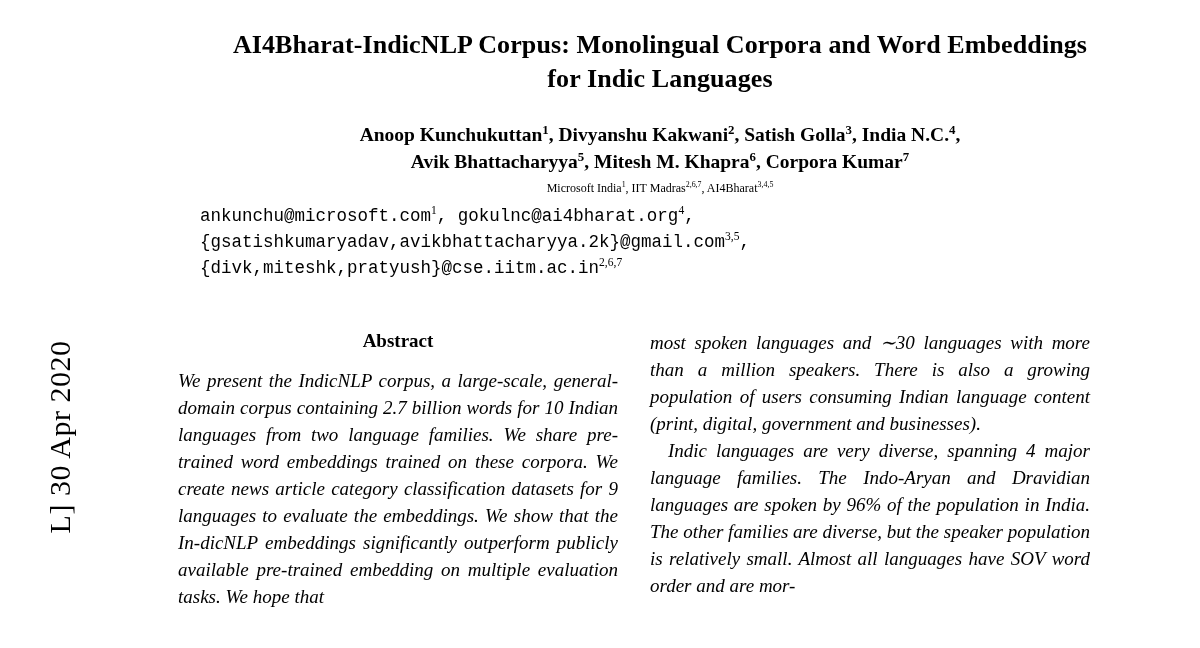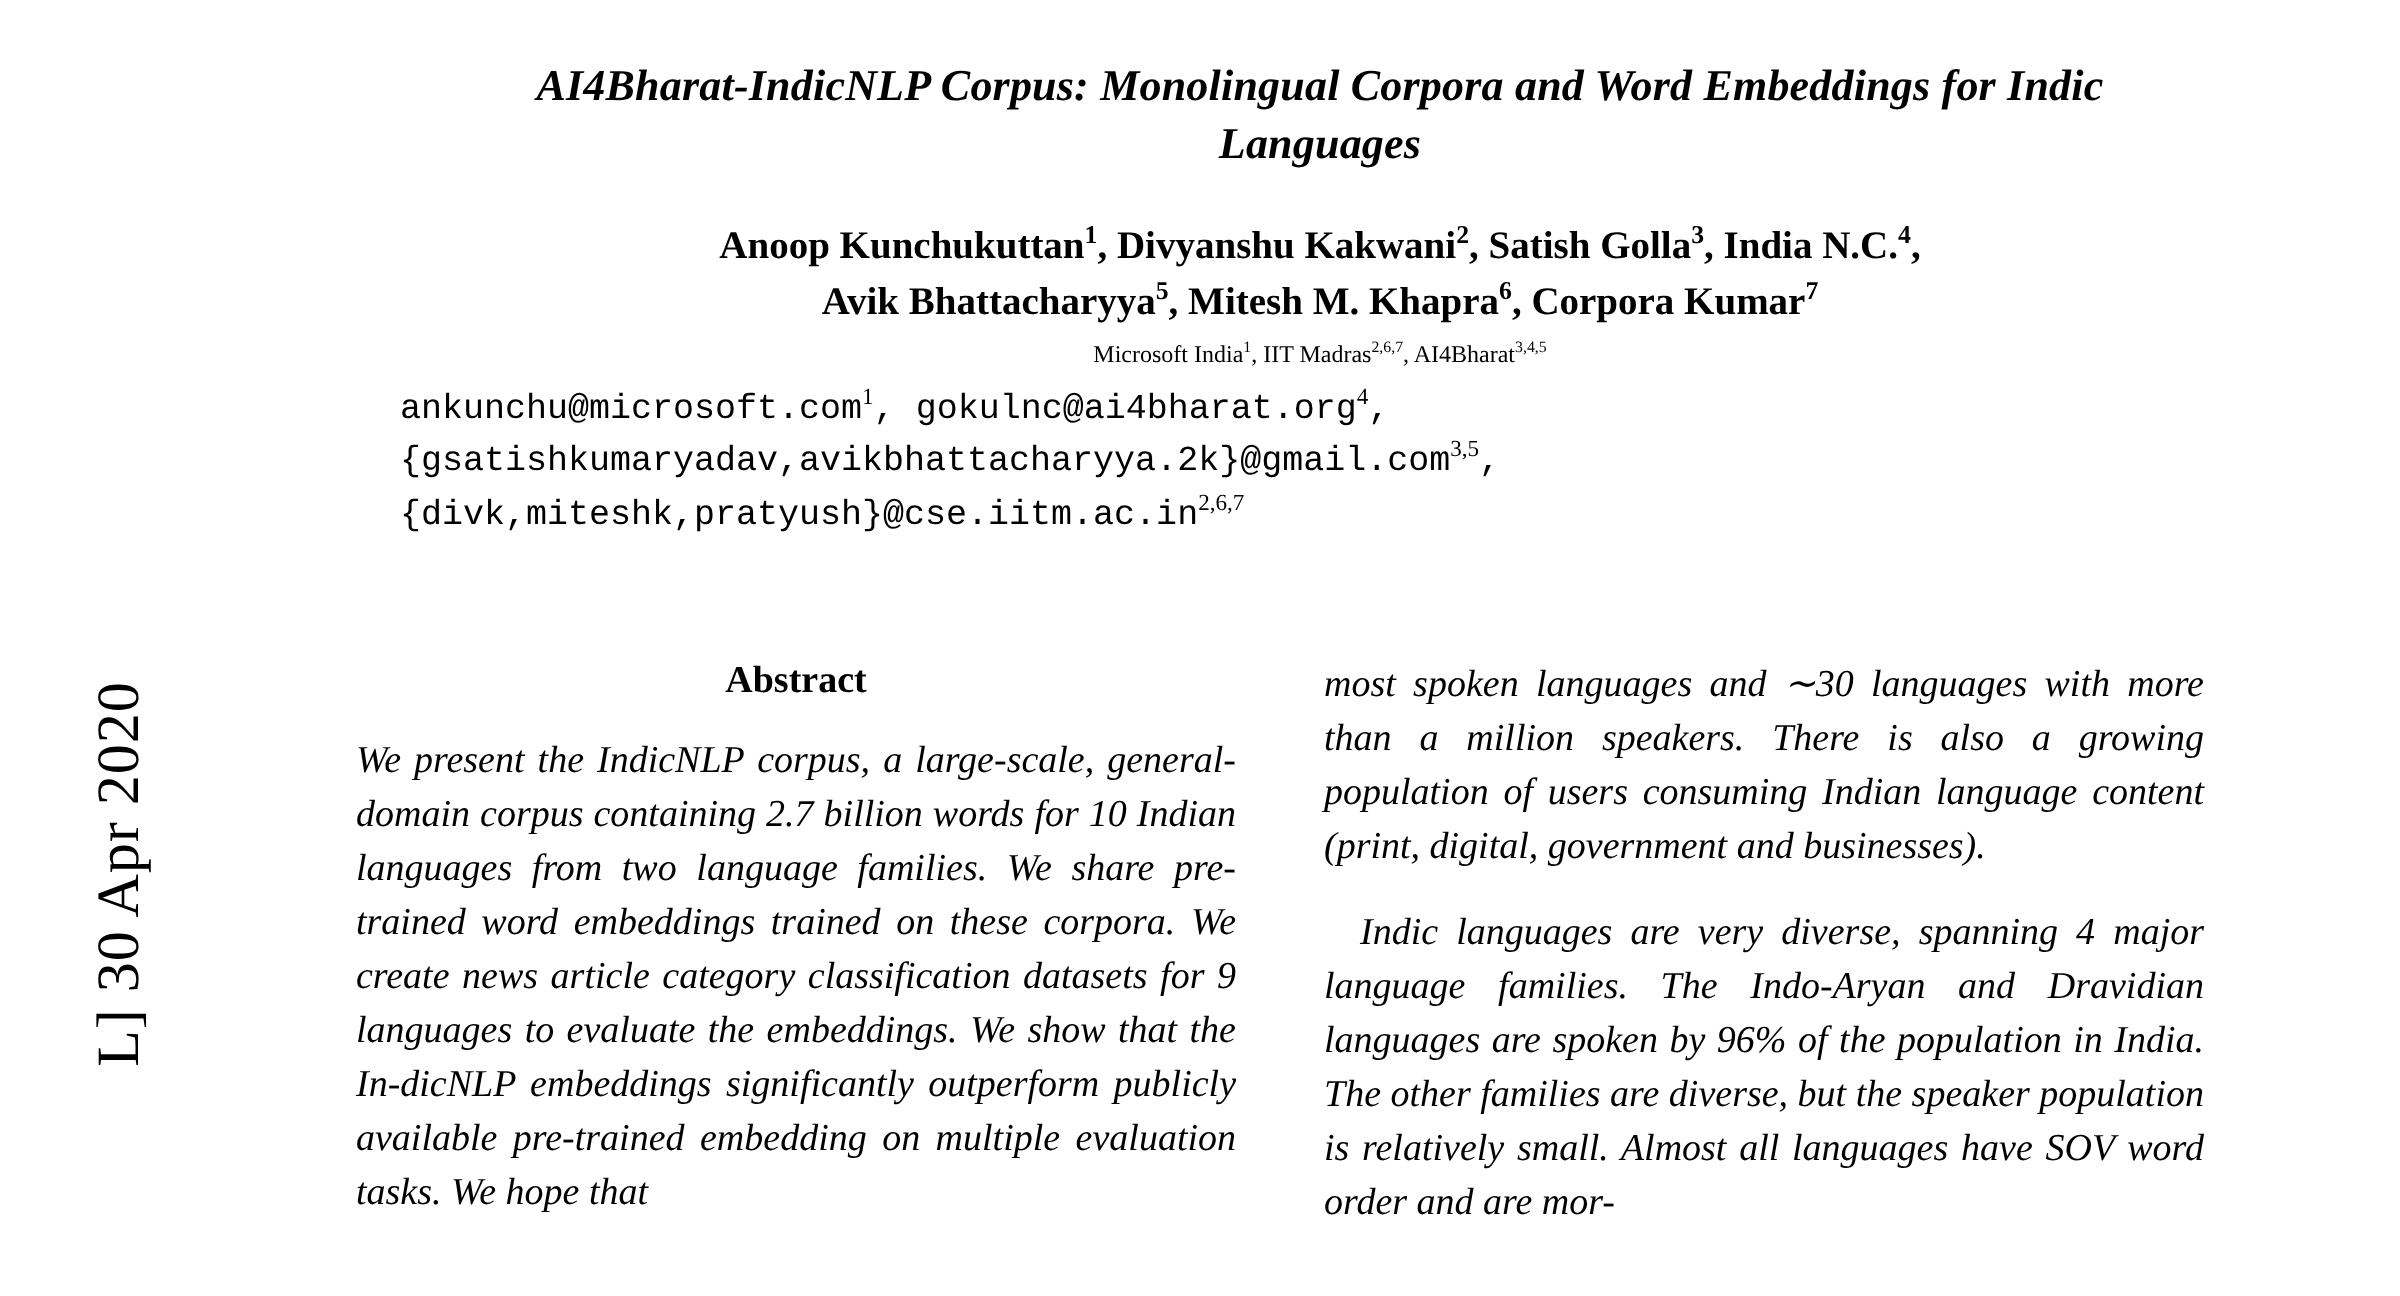--- a/index.html
+++ b/index.html
@@ -43,25 +43,24 @@
     left: 120px;
     top: 0;
     width: 1080px;
     height: 648px;
   }
 
   .title {
     margin: 28px auto 0 auto;
     width: 880px;
     text-align: center;
-    font-size: 22px;
+    font-size: 26px;
     font-weight: bold;
     line-height: 1.32;
     letter-spacing: 0.1px;
-    font-style: italic;
   }
 
   .authors {
     margin: 24px auto 0 auto;
     width: 900px;
     text-align: center;
     font-size: 19.5px;
     font-weight: bold;
     line-height: 1.42;
   }
@@ -91,21 +90,21 @@
     line-height: 0;
     vertical-align: super;
   }
 
   .columns {
     position: absolute;
     top: 330px;
     left: 0;
     width: 1080px;
     display: flex;
-    gap: 44px;
+    gap: 32px;
   }
   .col {
     width: 440px;
   }
   .col-left { margin-left: 58px; }
 
   .abstract-heading {
     text-align: center;
     font-size: 19px;
     font-weight: bold;
@@ -115,21 +114,21 @@
   .para {
     font-size: 19px;
     line-height: 1.42;
     text-align: justify;
     text-justify: inter-word;
     margin: 0;
     -webkit-hyphens: manual;
     hyphens: manual;
     font-style: italic;
   }
-  .para + .para { margin-top: 16px; }
+  .para + .para { margin-top: 0px; }
   .indent { text-indent: 18px; }
 </style>
 </head>
 <body>
 
 <div class="arxiv-stamp">
   <div class="vtext">L]  30 Apr 2020</div>
 </div>
 
 <div class="page">

